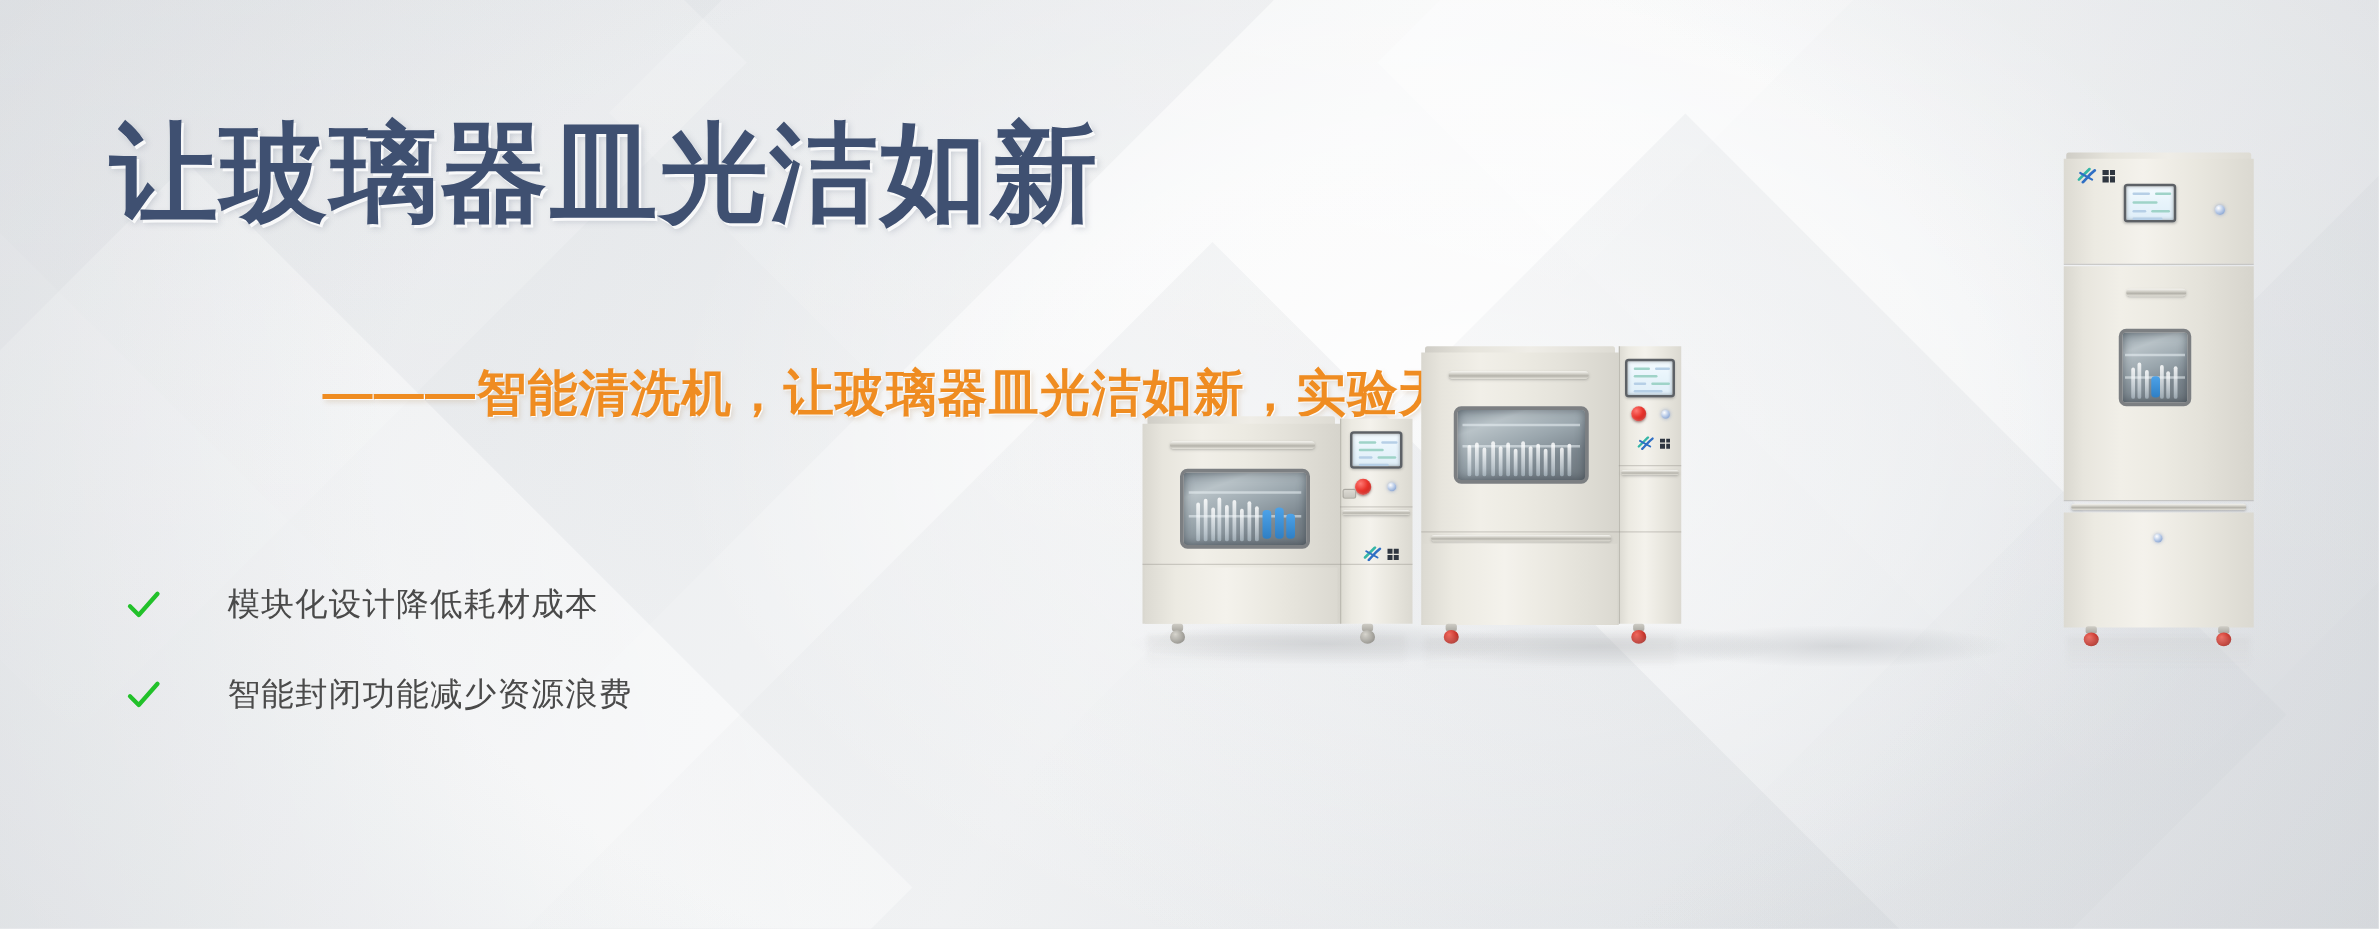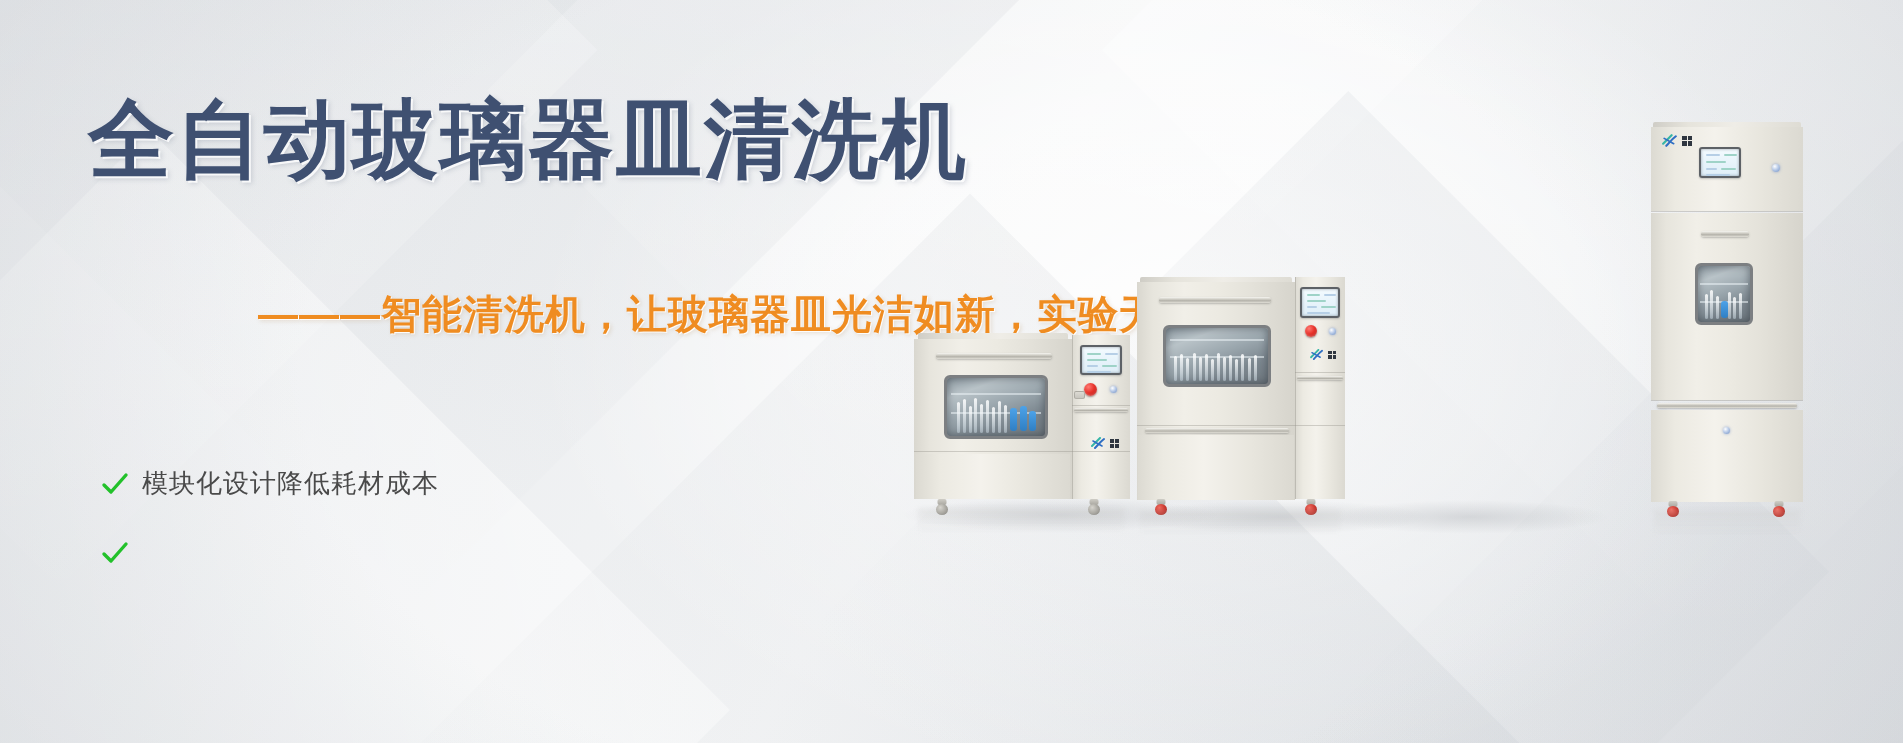--- a/index.html
+++ b/index.html
@@ -63,21 +63,21 @@
     position:absolute; left:258px; top:287px;
     font-size:40px; font-weight:bold; letter-spacing:1px;
     color:#ef8c21;
     text-shadow: 1px 1px 0 rgba(255,255,255,0.9),
                  2px 2px 4px rgba(180,140,90,0.25);
     white-space:nowrap;
   }
 
   .features { position:absolute; left:100px; top:466px; width:980px; }
   .frow { display:flex; height:72px; align-items:flex-start; }
-  .fitem { display:flex; align-items:center; white-space:nowrap; }
+  .fitem { display:flex; align-items:center; white-space:nowrap;gap:40px; }
   .fitem.c1 { width:362px; }
   .fitem.c2 { width:560px; }
 
   .tick { width:30px; height:30px; flex:0 0 30px; margin-right:12px; position:relative; }
   .tick svg { display:block; width:30px; height:30px; }
 
   .ftext { font-size:26px; color:#4a4a4a; letter-spacing:1px; }
 
   
   .machines { position:absolute; left:0; top:0; width:1903px; height:743px; }
@@ -189,21 +189,21 @@
       <span class="fc4"></span>
     <span class="fc5"></span>
       <span class="fc6"></span>
       <span class="fc7"></span>
       <span class="fc8"></span>
   </div>
   <div class="vig"></div>
 
   <div class="copy">
 
-    <div class="headline">全自动玻璃器皿清洗机</div>
+    <div class="headline">让玻璃器皿光洁如新</div>
 
     <div class="subhead">———智能清洗机，让玻璃器皿光洁如新，实验无忧！</div>
 
     <div class="features">
 
       <div class="frow">
         <div class="fitem c1">
           <span class="tick">
             <svg viewBox="0 0 30 30">
                 <path d="M4 16 L11 23 L26 6" fill="none" stroke="#22c12a" stroke-width="3.4" stroke-linecap="round" stroke-linejoin="round"></path>
@@ -213,20 +213,21 @@
         </div>
       </div>
 
       <div class="frow">
         <div class="fitem c1">
           <span class="tick">
             <svg viewBox="0 0 30 30">
                 <path d="M4 16 L11 23 L26 6" fill="none" stroke="#22c12a" stroke-width="3.4" stroke-linecap="round" stroke-linejoin="round"></path>
               </svg>
           </span>
+          <span class="ftext">智能封闭功能减少资源浪费</span>
         </div>
       </div>
 
     </div>
   </div>
 
   <div class="machines">
 
     <div class="shadow" style="left:900px;top:498px;width:320px;height:34px;"></div>
     <div class="shadow" style="left:1130px;top:500px;width:300px;height:34px;"></div>

